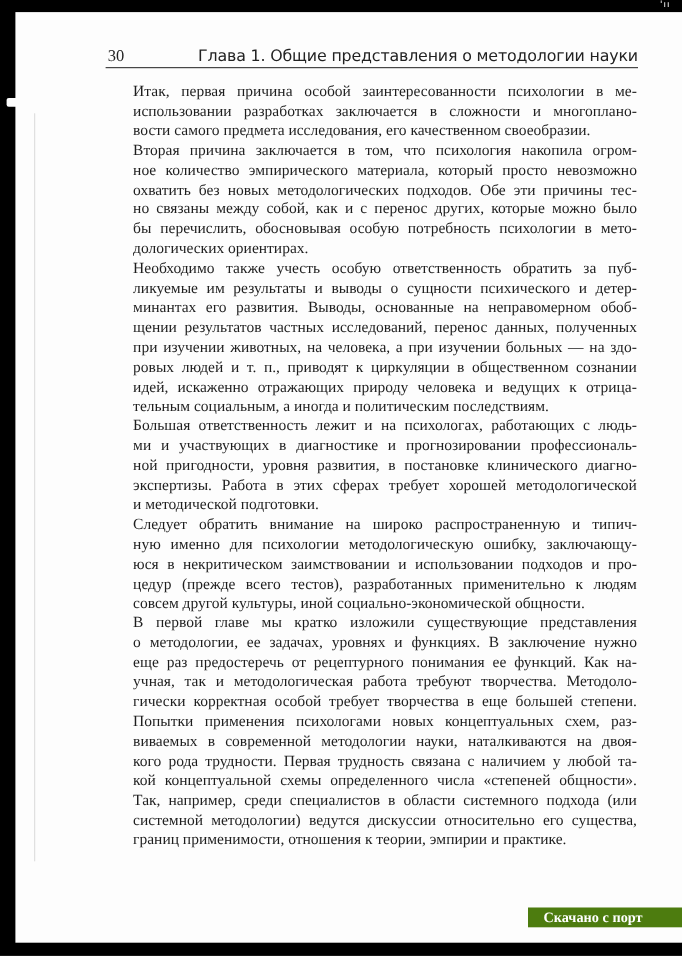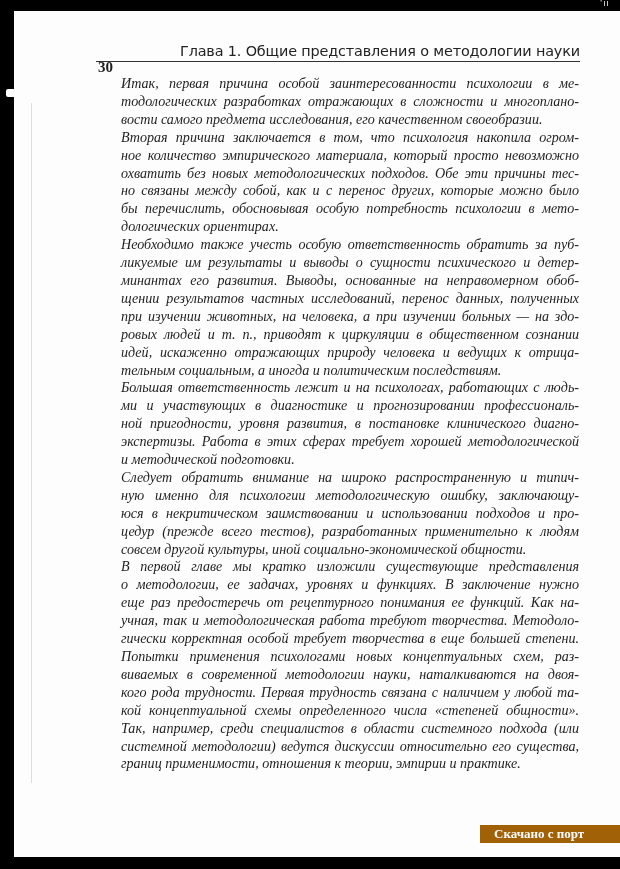--- a/index.html
+++ b/index.html
@@ -20,37 +20,37 @@
   .left-notch {
     position: absolute; left: 6px; top: 89px; width: 16px; height: 8px;
     background: #fdfdfd; border-radius: 2px;
   }
   .header {
     position: absolute; left: 96px; top: 41px; width: 484px;
     border-bottom: 1.4px solid #333;
     height: 20px;
   }
   .header .pnum {
-    position: absolute; left: 2px; top: 2px; font-size: 15px; font-weight: bold; color: #222; margin-top: 16px;
+    position: absolute; left: 2px; top: 2px; font-size: 15px; font-weight: normal; color: #222;
   }
   .header .title {
     position: absolute; right: 0; top: 2px; font-size: 14.4px; color: #222;
     font-family: "DejaVu Sans", "Liberation Sans", sans-serif; letter-spacing: -0.15px;
   }
   .body-text {
     position: absolute; left: 103px; top: 75px; width: 476px;
     font-size: 14.1px; line-height: 17.9px; color: #1e1e1e;
     text-align: justify;
   }
   .body-text p { margin: 0; text-indent: 18px; text-align: justify; }
-  .body-text p .line { display: block; text-align: justify; text-align-last: justify; white-space: nowrap; font-style: italic; }
+  .body-text p .line { display: block; text-align: justify; text-align-last: justify; white-space: nowrap; }
   .body-text p .line.last { text-align-last: left; }
   .watermark {
     position: absolute; right: 0; bottom: 26px; width: 140px; height: 18px;
-    background: #a16207; color: #fff; font-weight: bold;
+    background: #4d7c0f; color: #fff; font-weight: bold;
     font-size: 13px; line-height: 18px; padding-left: 14px; box-sizing: border-box;
     white-space: nowrap; overflow: hidden;
   }
   .faint-line {
     position: absolute; left: 17px; top: 92px; width: 1px; height: 680px; background: #ddd;
   }
 </style>
 </head>
 <body>
 
@@ -62,21 +62,21 @@
 </div>
 
 <div class="header">
   <span class="pnum">30</span>
   <span class="title">Глава 1. Общие представления о методологии науки</span>
 </div>
 
 <div class="body-text">
   <p>
     <span class="line">Итак, первая причина особой заинтересованности психологии в ме-</span>
-    <span class="line">тодологических разработках отражающих в сложности и многоплано-</span>
+    <span class="line">использовании разработках заключается в сложности и многоплано-</span>
     <span class="line last">вости самого предмета исследования, его качественном своеобразии.</span>
   </p>
   <p>
     <span class="line">Вторая причина заключается в том, что психология накопила огром-</span>
     <span class="line">ное количество эмпирического материала, который просто невозможно</span>
     <span class="line">охватить без новых методологических подходов. Обе эти причины тес-</span>
     <span class="line">но связаны между собой, как и с перенос других, которые можно было</span>
     <span class="line">бы перечислить, обосновывая особую потребность психологии в мето-</span>
     <span class="line last">дологических ориентирах.</span>
   </p>

